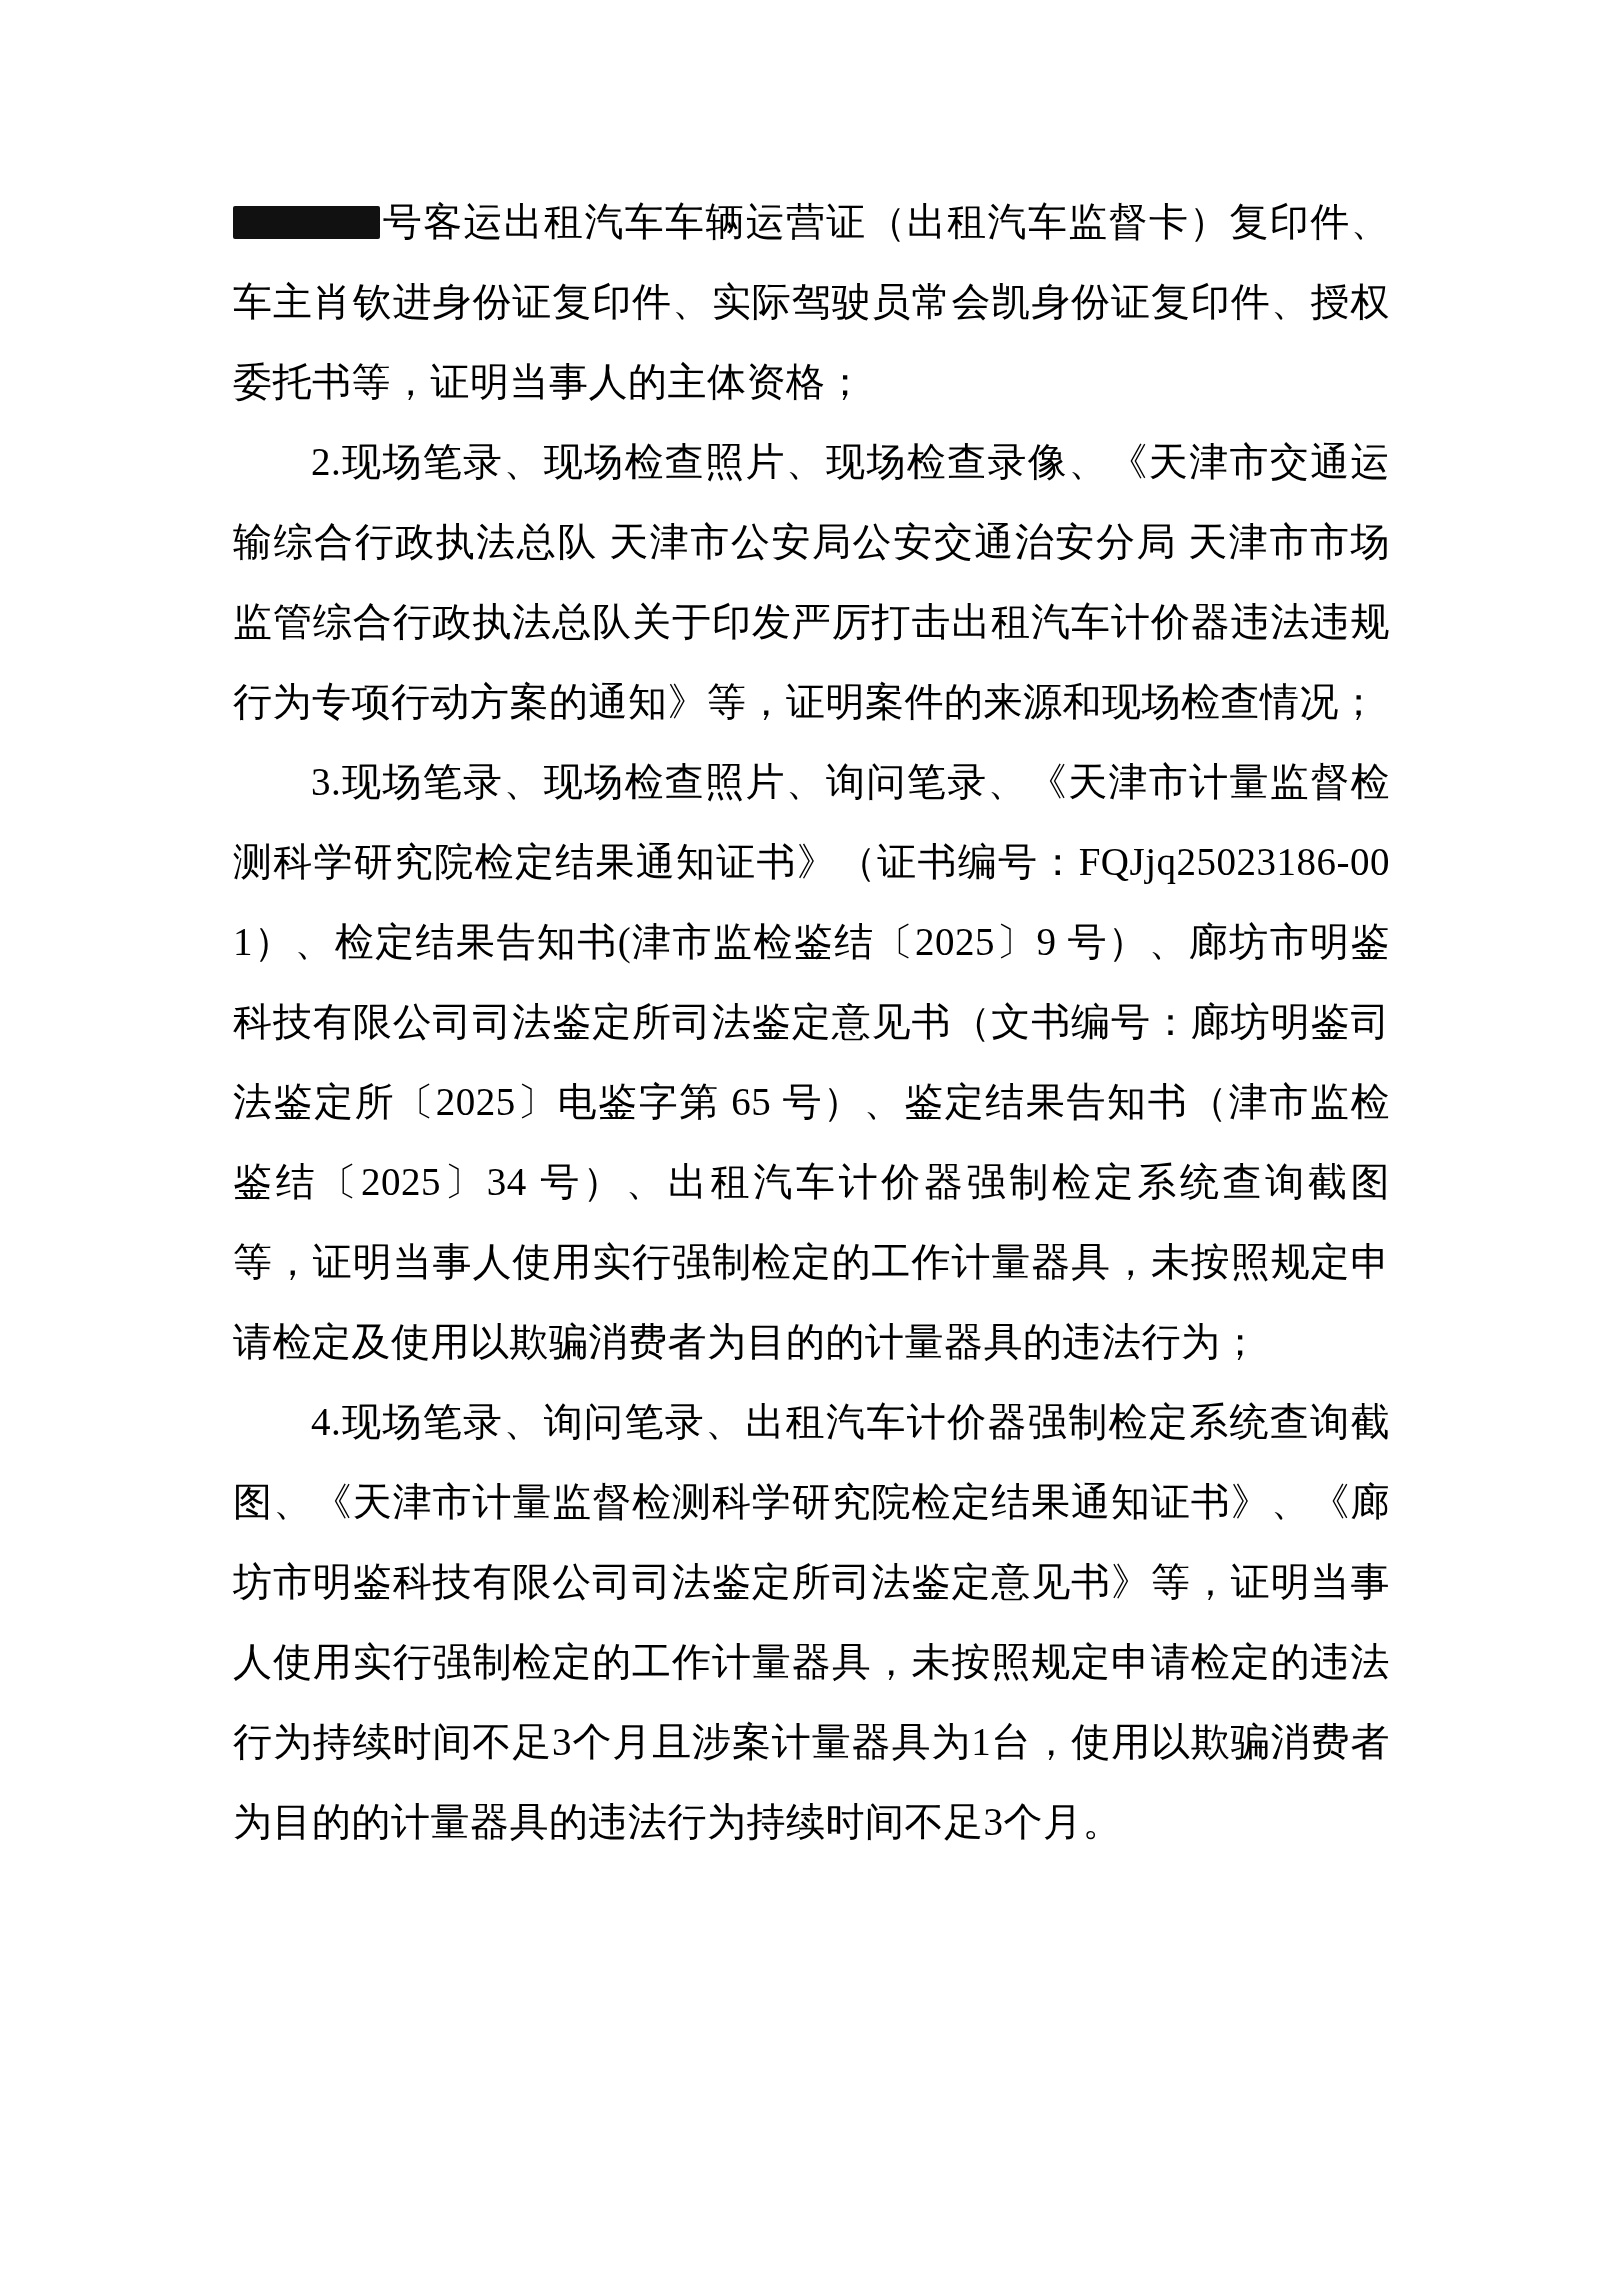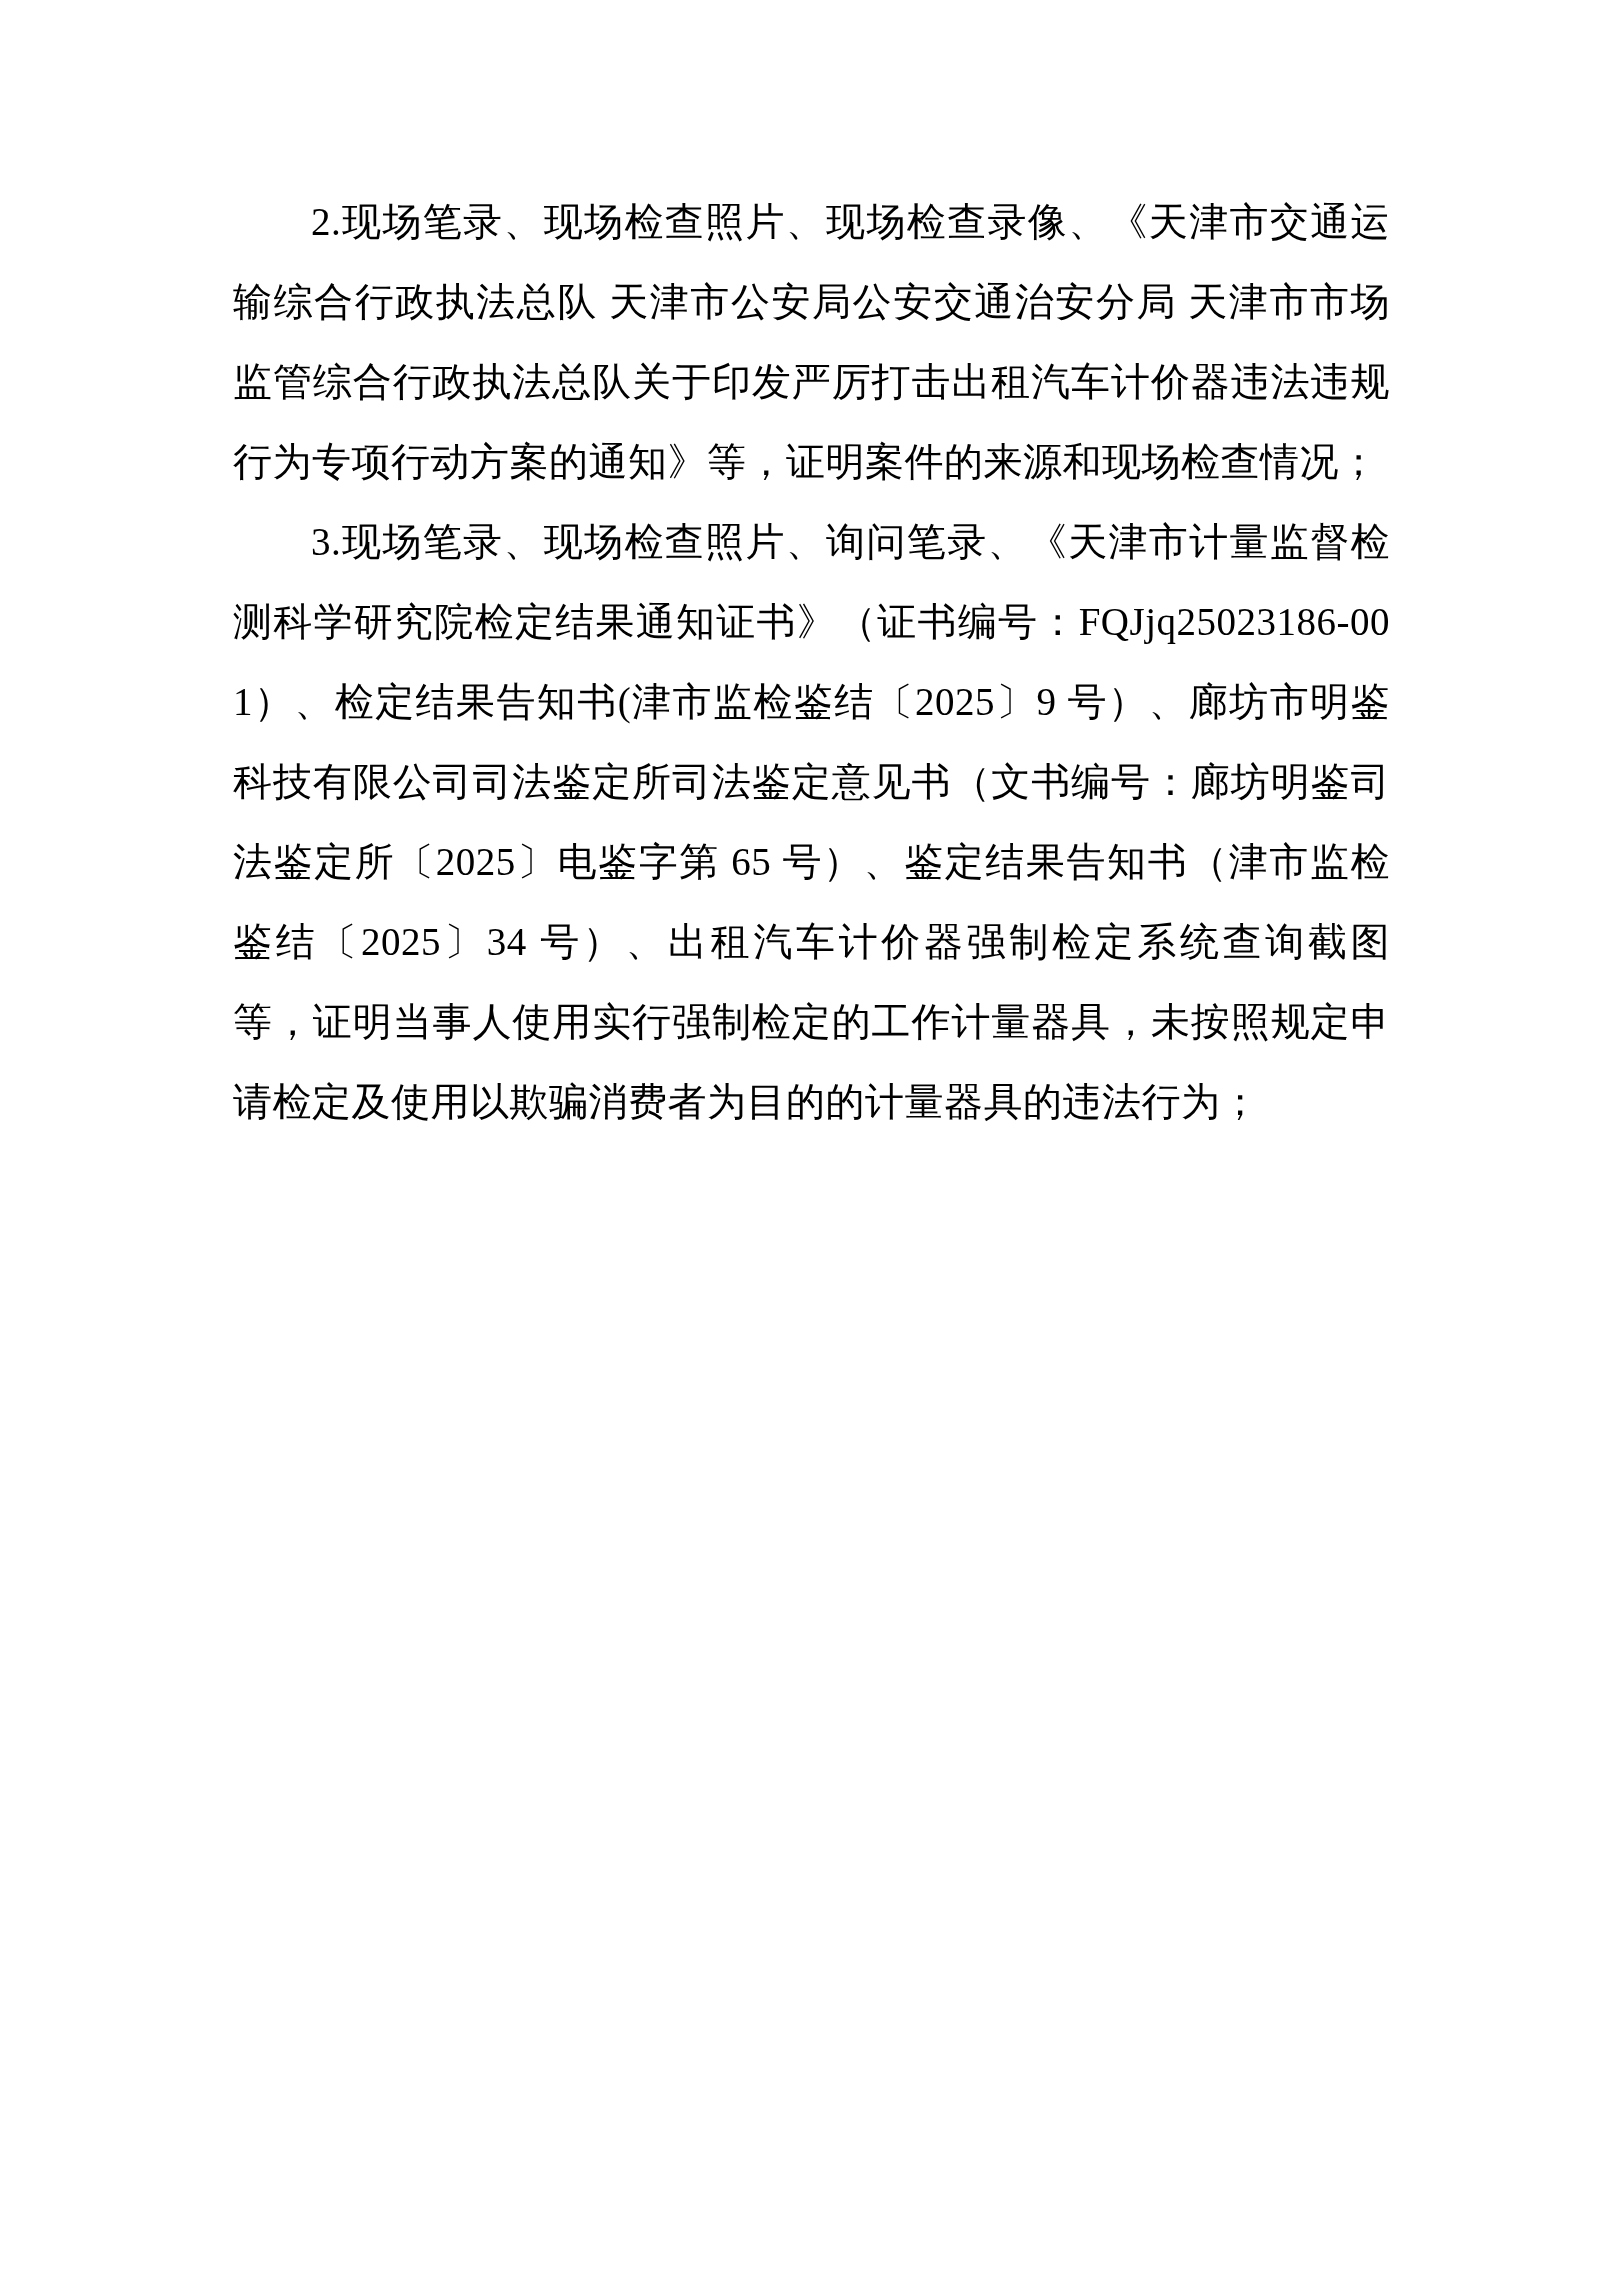--- a/index.html
+++ b/index.html
@@ -55,23 +55,25 @@
     font-family: "Liberation Serif", "DejaVu Serif", serif;
   }
 </style>
 </head>
 <body>
 
 <div class="page">
 
   <div class="body-area">
 
+    <p class="para"><span class="redaction"></span><span>号客运出租汽车车辆运营证（出租汽车监督卡）复印件、车主肖钦进身份证复印件、实际驾驶员常会凯身份证复印件、授权委托书等，证明当事人的主体资格；</span></p>
 
     <p class="para indent"><span>2.现场笔录、现场检查照片、现场检查录像、《天津市交通运输综合行政执法总队 天津市公安局公安交通治安分局 天津市市场监管综合行政执法总队关于印发严厉打击出租汽车计价器违法违规行为专项行动方案的通知》等，证明案件的来源和现场检查情况；</span></p>
 
     <p class="para indent"><span>3.现场笔录、现场检查照片、询问笔录、《天津市计量监督检测科学研究院检定结果通知证书》（证书编号：FQJjq25023186-001）、检定结果告知书(津市监检鉴结〔2025〕9 号）、廊坊市明鉴科技有限公司司法鉴定所司法鉴定意见书（文书编号：廊坊明鉴司法鉴定所〔2025〕电鉴字第 65 号）、鉴定结果告知书（津市监检鉴结〔2025〕34 号）、出租汽车计价器强制检定系统查询截图等，证明当事人使用实行强制检定的工作计量器具，未按照规定申请检定及使用以欺骗消费者为目的的计量器具的违法行为；</span></p>
 
+    <p class="para indent"><span>4.现场笔录、询问笔录、出租汽车计价器强制检定系统查询截图、《天津市计量监督检测科学研究院检定结果通知证书》、《廊坊市明鉴科技有限公司司法鉴定所司法鉴定意见书》等，证明当事人使用实行强制检定的工作计量器具，未按照规定申请检定的违法行为持续时间不足3个月且涉案计量器具为1台，使用以欺骗消费者为目的的计量器具的违法行为持续时间不足3个月。</span></p>
 
   </div>
 
 
 </div>
 
 
 </body></html>

